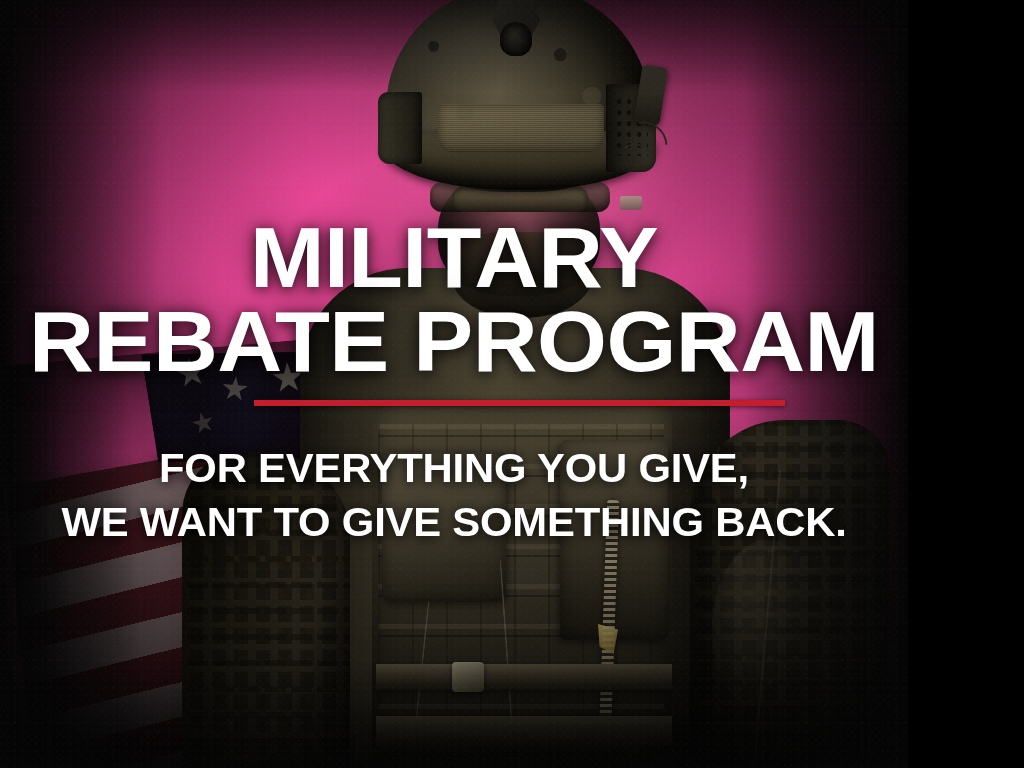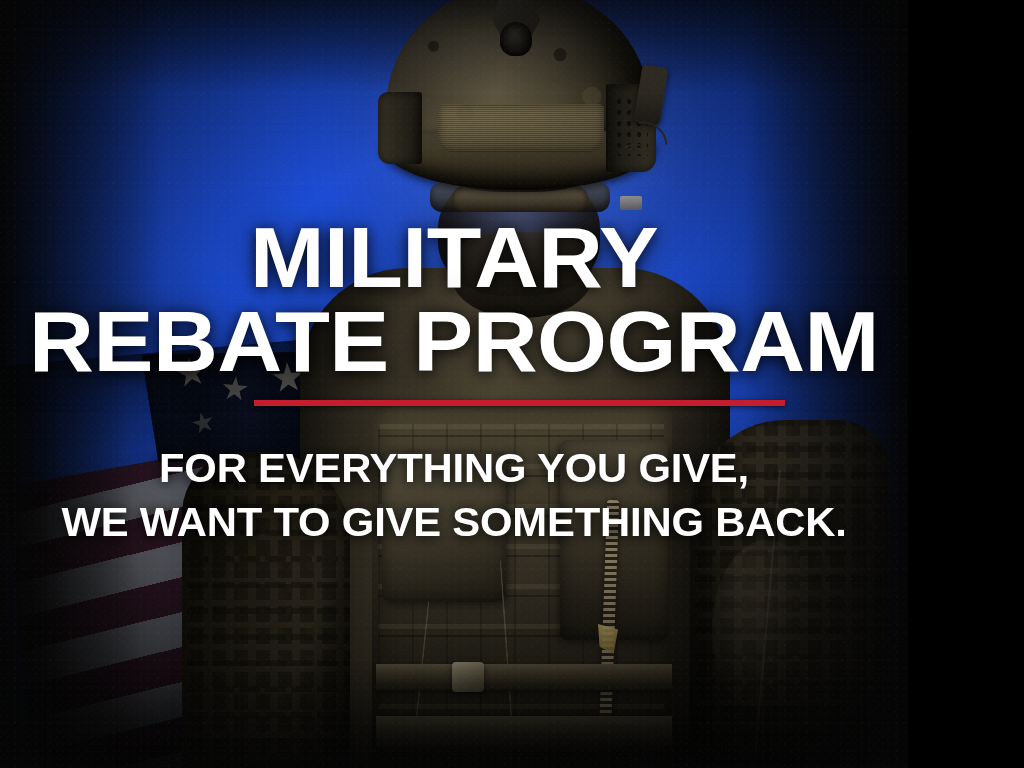--- a/index.html
+++ b/index.html
@@ -7,21 +7,21 @@
 
   html, body {
     width:1024px; height:768px;
     background:#000; overflow:hidden;
     font-family:"Liberation Sans", sans-serif;
   }
 
   #poster {
     position:relative;
     width:908px; height:768px;
-    background:#1d4ed8;
+    background:#ec4899;
     overflow:hidden;
   }
 
   
   .photo-layer { position:absolute; inset:0; overflow:hidden; }
 
   
   .ambient {
     position:absolute; left:210px; top:-60px;
     width:640px; height:880px;

